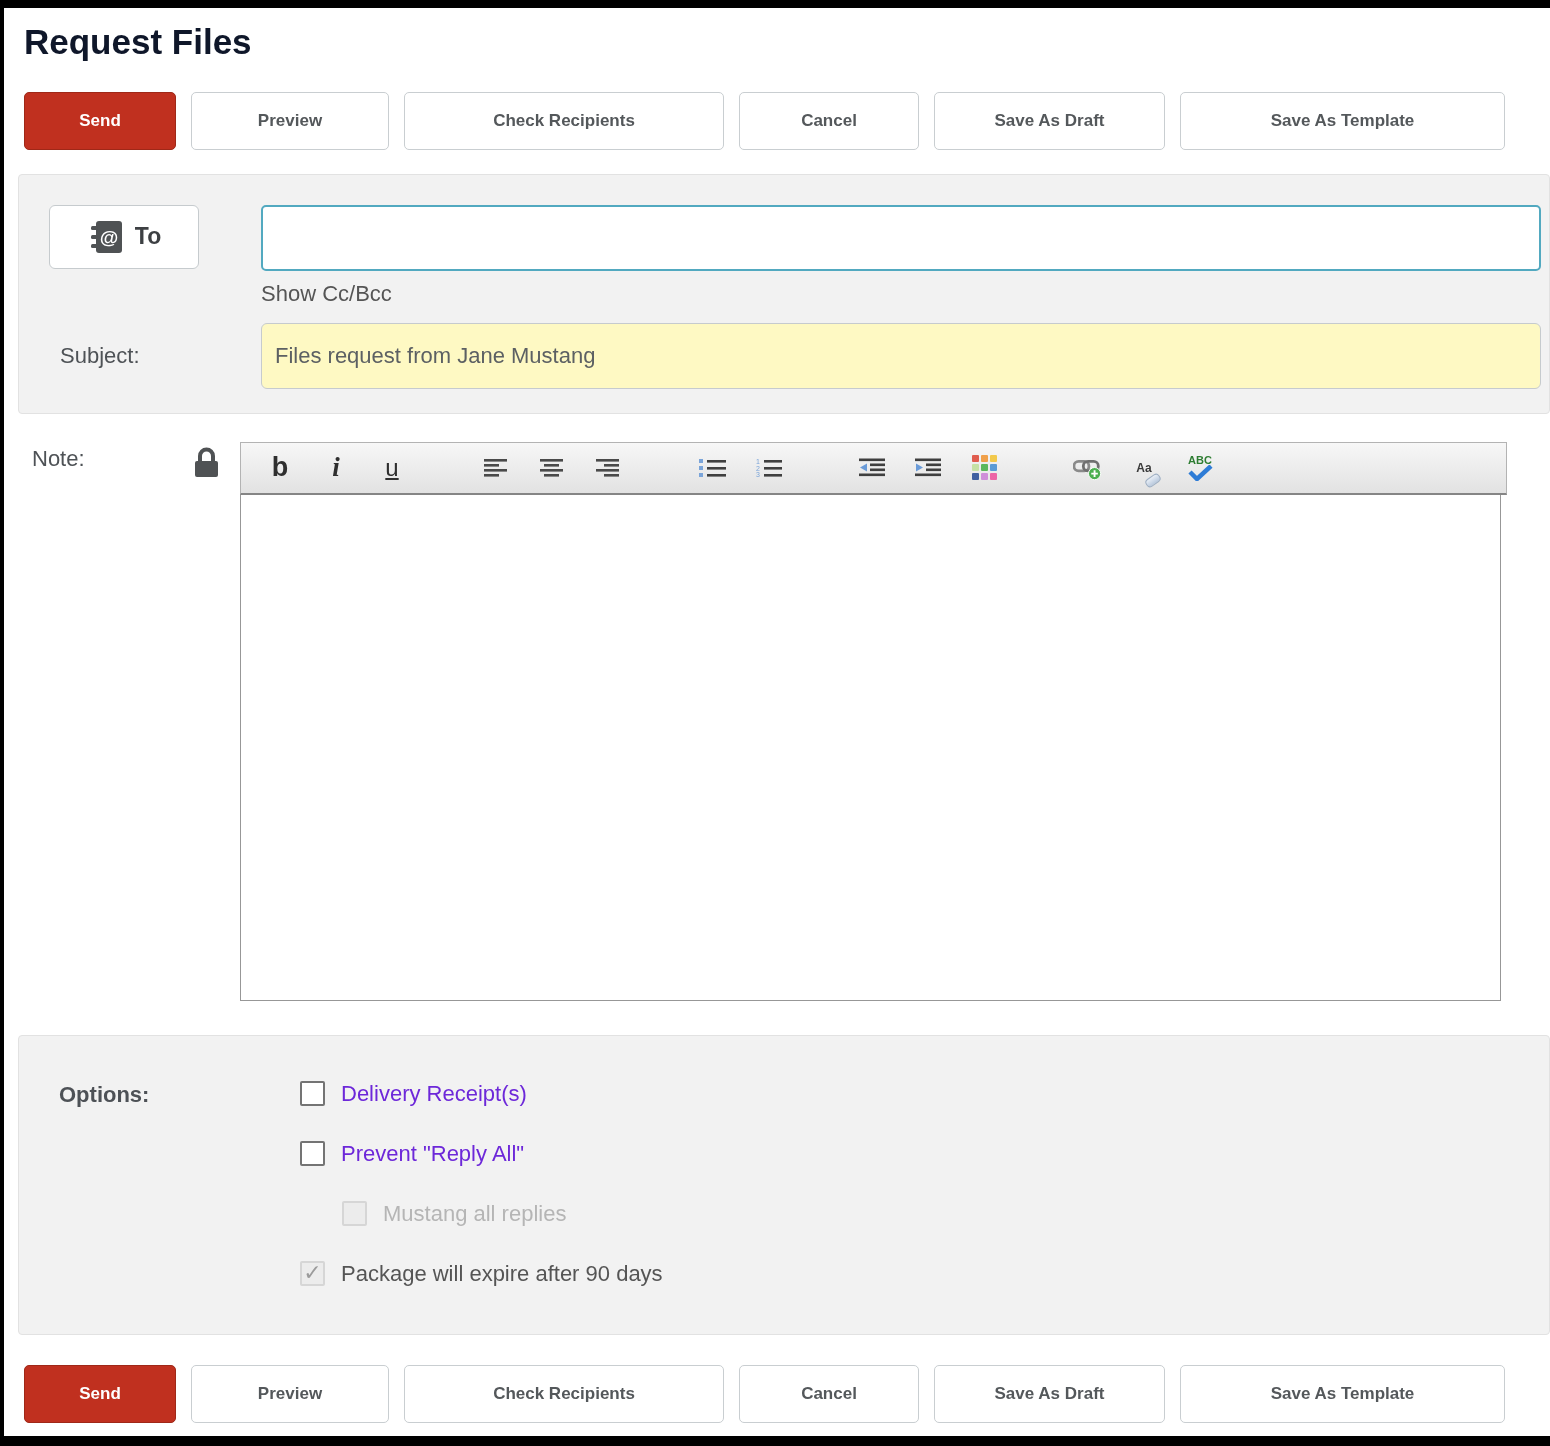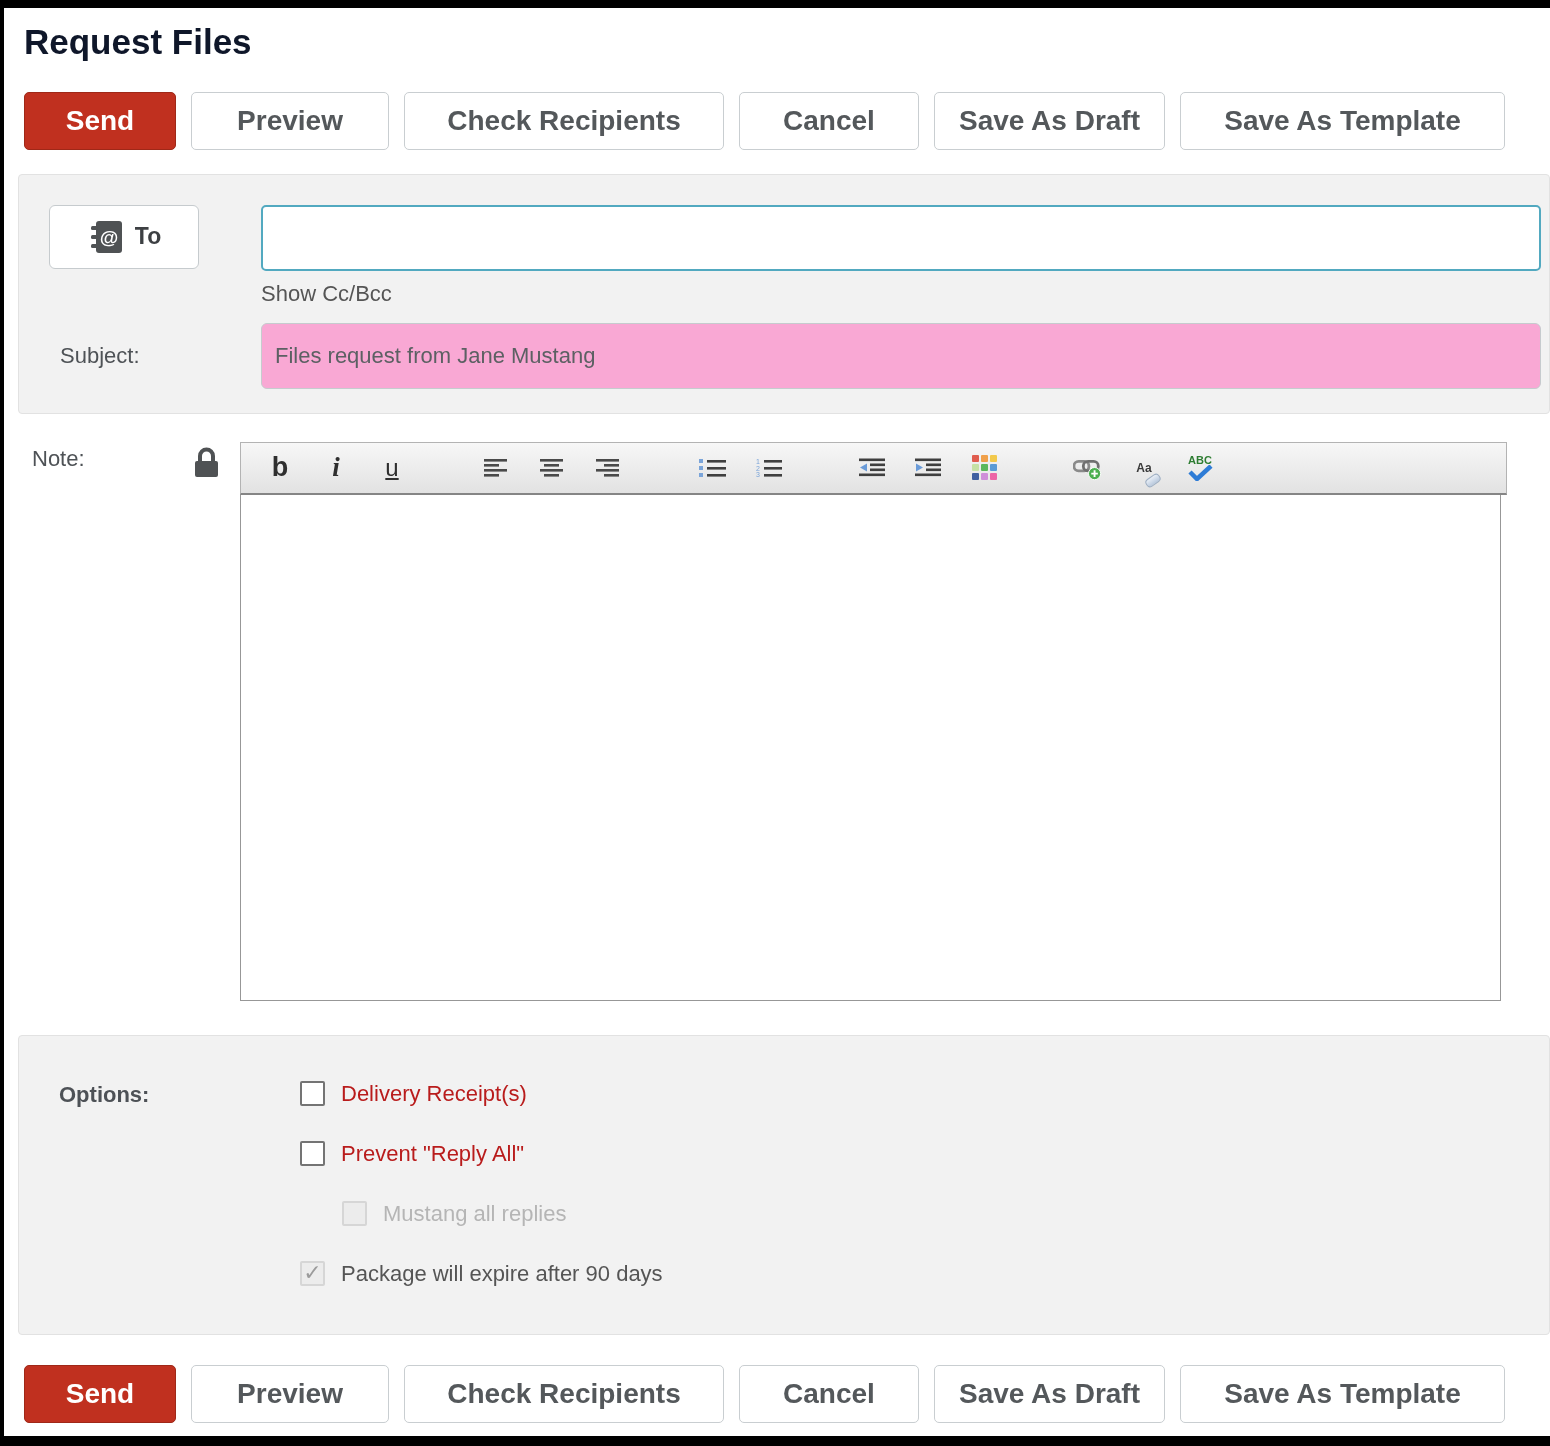--- a/index.html
+++ b/index.html
@@ -17,21 +17,21 @@
   .page-title {
     margin: 12px 0 28px 20px;
     font-size: 35px; font-weight: bold; color: #0f172a;
     line-height: 1.25;
   }
   
   .btn-row { display: flex; gap: 15px; margin-left: 20px; height: 58px; }
   .btn-row .btn {
     height: 58px; background: #fff;
     border: 1px solid #c9ced1; border-radius: 5px;
-    font-family: inherit; font-size: 28px; font-weight: bold; color: #54585b;
+    font-family: inherit; font-size: 17px; font-weight: bold; color: #54585b;
     display: flex; align-items: center; justify-content: center;
     cursor: pointer;
   }
   .btn-row .btn:nth-child(1) { width: 152px; }
   .btn-row .btn:nth-child(2) { width: 198px; }
   .btn-row .btn:nth-child(3) { width: 320px; }
   .btn-row .btn:nth-child(4) { width: 180px; }
   .btn-row .btn:nth-child(5) { width: 231px; }
   .btn-row .btn:nth-child(6) { width: 325px; }
   .btn-row .btn.primary {
@@ -58,21 +58,21 @@
   .to-input {
     width: 100%; height: 66px; background: #fff;
     border: 2px solid #52a9c0; border-radius: 5px;
     font-family: inherit; font-size: 22px; color: #555; padding: 0 14px;
     outline: none;
   }
   .show-cc { margin-top: 10px; font-size: 22px; color: #555; cursor: pointer; width: fit-content; }
   .subject-row { display: flex; align-items: center; margin-top: 16px; justify-content: flex-end; }
   .subject-label { flex: 0 0 201px; margin-left: 11px; font-size: 22px; color: #4e5256; }
   .subject-input {
-    flex: 1; height: 66px; margin-right: 8px; background: #f9a8d4;
+    flex: 1; height: 66px; margin-right: 8px; background: #fef9c3;
     border: 1px solid #c6cbce; border-radius: 6px;
     font-family: inherit; font-size: 22px; color: #5c6063; padding: 0 13px;
     outline: none;
   }
   
   .note-section { display: flex; margin-top: 28px; align-items: flex-start; }
   .note-left {
     flex: 0 0 236px; display: flex; justify-content: space-between;
     padding: 4px 20px 0 28px; align-items: flex-start;
   }
@@ -113,21 +113,21 @@
   .options-panel { margin-top: 34px; padding: 44px 0 46px 40px; display: flex; gap: 32px; }
   .options-label { flex: 0 0 209px; font-size: 22px; font-weight: bold; color: #4d5156; padding-top: 2px; }
   .opt-rows { flex: 1; }
   .opt-row { display: flex; align-items: center; height: 28px; margin-bottom: 32px; }
   .opt-row:last-child { margin-bottom: 0; }
   .opt-row .cb {
     width: 25px; height: 25px; background: #fff;
     border: 2px solid #747474; border-radius: 2px;
     position: relative; flex: none; cursor: pointer;
   }
-  .opt-label { margin-left: 16px; font-size: 22px; color: #b91c1c; }
+  .opt-label { margin-left: 16px; font-size: 22px; color: #6d28d9; }
   .opt-row.indented { margin-left: 42px; }
   .opt-row.disabled .cb { background: #ececec; border-color: #d6d6d6; cursor: default; }
   .opt-row.disabled .opt-label { color: #b5b5b5; }
   .opt-row.checked .cb::after {
     content: "\2713"; position: absolute; inset: -2px 0 0 0;
     display: flex; align-items: center; justify-content: center;
     font-size: 22px; font-weight: bold; color: #9b9b9b;
   }
   .opt-row.checked.disabled .opt-label { color: #555; }
   svg { display: block; }

